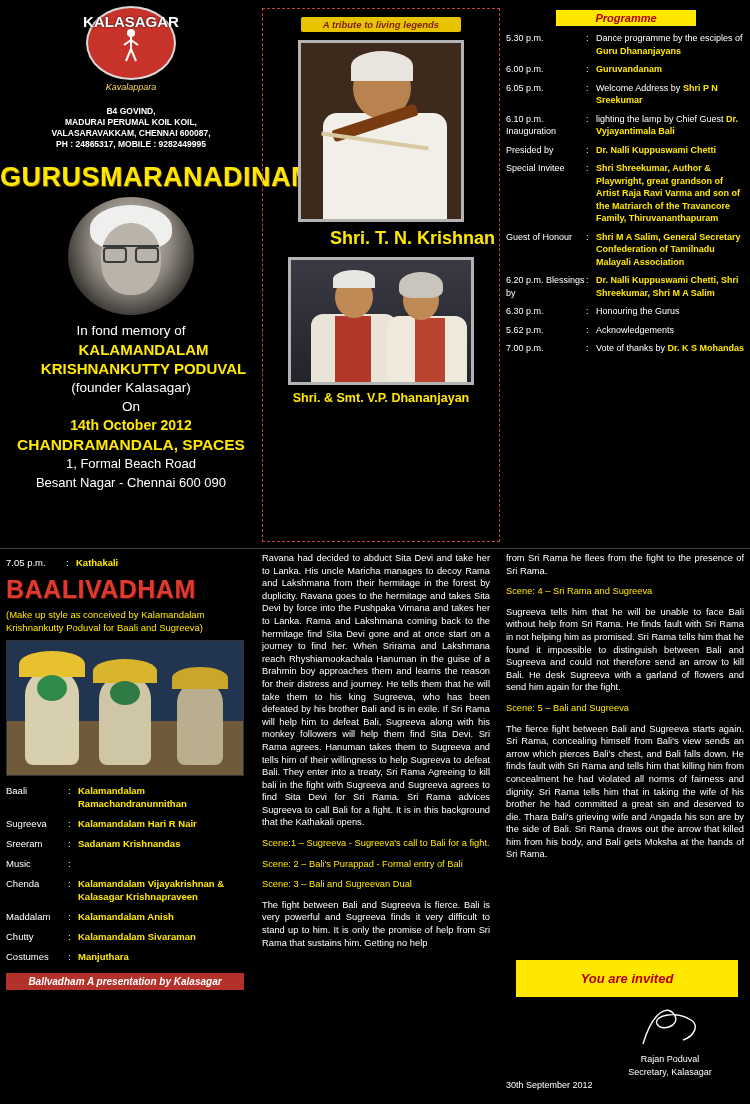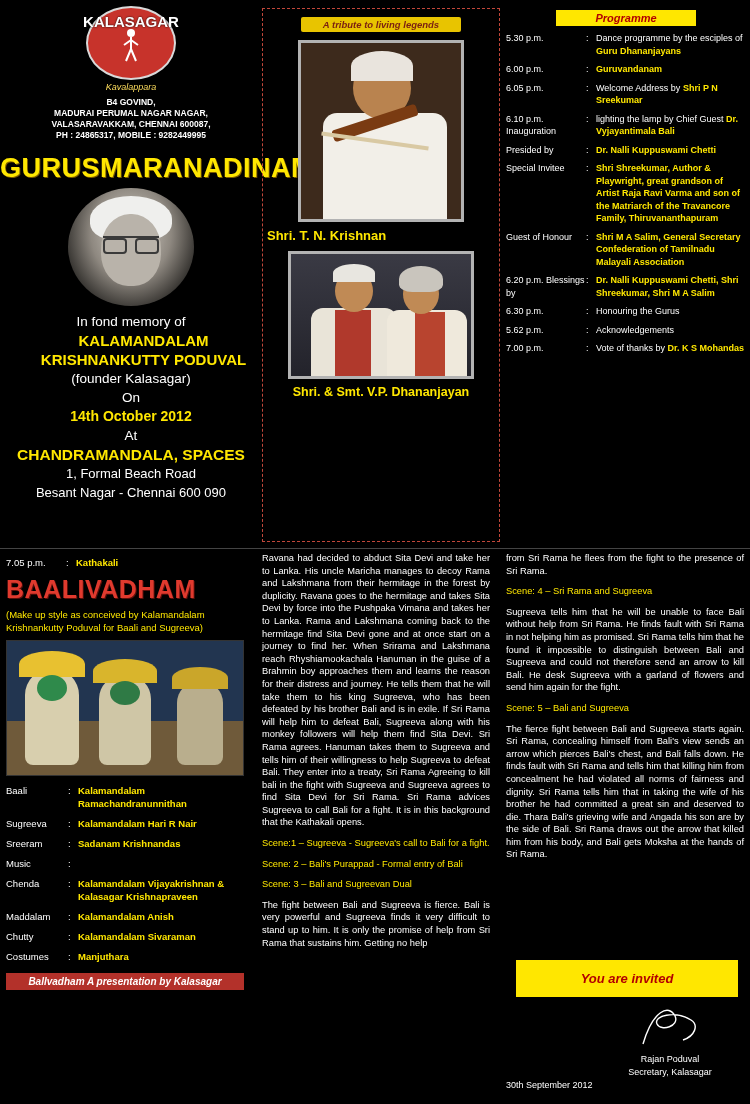--- a/index.html
+++ b/index.html
@@ -11,21 +11,21 @@
     color:#fff;
     overflow:hidden;
   }
   .page { position:relative; width:750px; height:1104px; background:#000; }
 
   
   .top { position:relative; height:548px; }
 
   
   .col-left { position:absolute; left:0; top:0; width:262px; height:548px; text-align:center; }
-  .logo-wrap { position:relative; width:120px; height:88px; margin:6px auto 3px; }
+  .logo-wrap { position:relative; width:120px; height:88px; margin:6px auto 12px; }
   .logo-circle {
     position:absolute; left:15px; top:0; width:90px; height:74px; border-radius:50%;
     background:#c7332b; border:2px solid #d9d9d9;
   }
   .logo-word {
     position:absolute; left:0; top:8px; width:120px; text-align:center;
     font-size:15px; font-weight:bold; color:#fff; line-height:15px;
     text-shadow:0 0 2px #000;
   }
   .logo-sub {
@@ -79,21 +79,21 @@
   }
   .photo-frame { margin:0 auto; border:3px solid #b3b3b3; background:#111; }
   .photo1 { width:166px; height:182px; position:relative; overflow:hidden;
     background:linear-gradient(#1b1714,#2a221c); }
   .p1-bg { position:absolute; inset:0; background:#3d2a1c; }
   .p1-head { position:absolute; left:52px; top:14px; width:58px; height:62px; border-radius:50%; background:#b9834f; }
   .p1-hair { position:absolute; left:50px; top:8px; width:62px; height:30px; border-radius:50% 50% 0 0; background:#e9e4dd; }
   .p1-body { position:absolute; left:22px; top:70px; width:124px; height:112px; background:#f2efe8; border-radius:14px 14px 0 0; }
   .p1-violin { position:absolute; left:30px; top:74px; width:88px; height:12px; background:#7a3b12; transform:rotate(-18deg); border-radius:3px; }
   .p1-bow { position:absolute; left:20px; top:96px; width:108px; height:4px; background:#d9c9a3; transform:rotate(8deg); }
-  .cap-name { margin:6px 0 8px; font-size:13px; font-weight:bold; color:#ffe700; text-align:left; }
+  .cap-name { margin:6px 0 8px; font-size:18px; font-weight:bold; color:#ffe700; text-align:right; }
   .photo2 { width:186px; height:128px; position:relative; overflow:hidden; background:#2b2b33; }
   .p2-bg { position:absolute; inset:0; background:linear-gradient(#3a3a44,#23232b); }
   .p2-m-head { position:absolute; left:44px; top:16px; width:38px; height:42px; border-radius:50%; background:#c08a55; }
   .p2-m-hair { position:absolute; left:42px; top:10px; width:42px; height:18px; border-radius:50% 50% 0 0; background:#e8e6e0; }
   .p2-m-body { position:absolute; left:20px; top:54px; width:86px; height:74px; background:#e9e4d8; border-radius:12px 12px 0 0; }
   .p2-m-stole { position:absolute; left:44px; top:56px; width:36px; height:72px; background:#b0392c; }
   .p2-f-head { position:absolute; left:112px; top:20px; width:36px; height:40px; border-radius:50%; background:#c08a55; }
   .p2-f-hair { position:absolute; left:108px; top:12px; width:44px; height:26px; border-radius:50% 50% 30% 30%; background:#c9c5bd; }
   .p2-f-body { position:absolute; left:96px; top:56px; width:80px; height:72px; background:#efe9dc; border-radius:12px 12px 0 0; }
   .p2-f-saree { position:absolute; left:124px; top:58px; width:30px; height:70px; background:#b8442f; }
@@ -181,41 +181,40 @@
             <circle cx="8" cy="5" r="4" fill="#fff"></circle>
             <path d="M8 9 L8 21 M8 12 L1 17 M8 12 L15 17 M8 21 L3 33 M8 21 L13 33" stroke="#fff" stroke-width="2" fill="none"></path>
           </svg>
         </div>
         <div class="logo-word">KALASAGAR</div>
         <div class="logo-sub">Kavalappara</div>
       </div>
 
       <div class="addr">
         <div>B4 GOVIND,</div>
-        <div>MADURAI PERUMAL NAGAR NAGAR,</div>
+        <div>MADURAI PERUMAL KOIL KOIL,</div>
         <div>VALASARAVAKKAM, CHENNAI 600087,</div>
         <div>PH : 24865317, MOBILE : 9282449995</div>
       </div>
 
       <div class="title-gurus">GURUSMARANADINAM</div>
 
       <div class="portrait-bw">
         <div class="hair"></div>
         <div class="face"></div>
         <div class="specs"></div>
       </div>
 
       <div class="memo">
         <div class="white">In fond memory of</div>
         <div class="big-y">KALAMANDALAM</div>
         <div class="big-y">KRISHNANKUTTY PODUVAL</div>
         <div class="white">(founder Kalasagar)</div>
         <div class="white">On</div>
         <div class="date">14th October 2012</div>
-        <div class="white">At</div>
         <div class="venue">CHANDRAMANDALA, SPACES</div>
         <div class="venue2">1, Formal Beach Road</div>
         <div class="venue2">Besant Nagar - Chennai 600 090</div>
       </div>
     </div>
 
     <div class="col-center">
       <div class="tribute">A tribute to living legends</div>
 
       <div class="photo-frame photo1">

